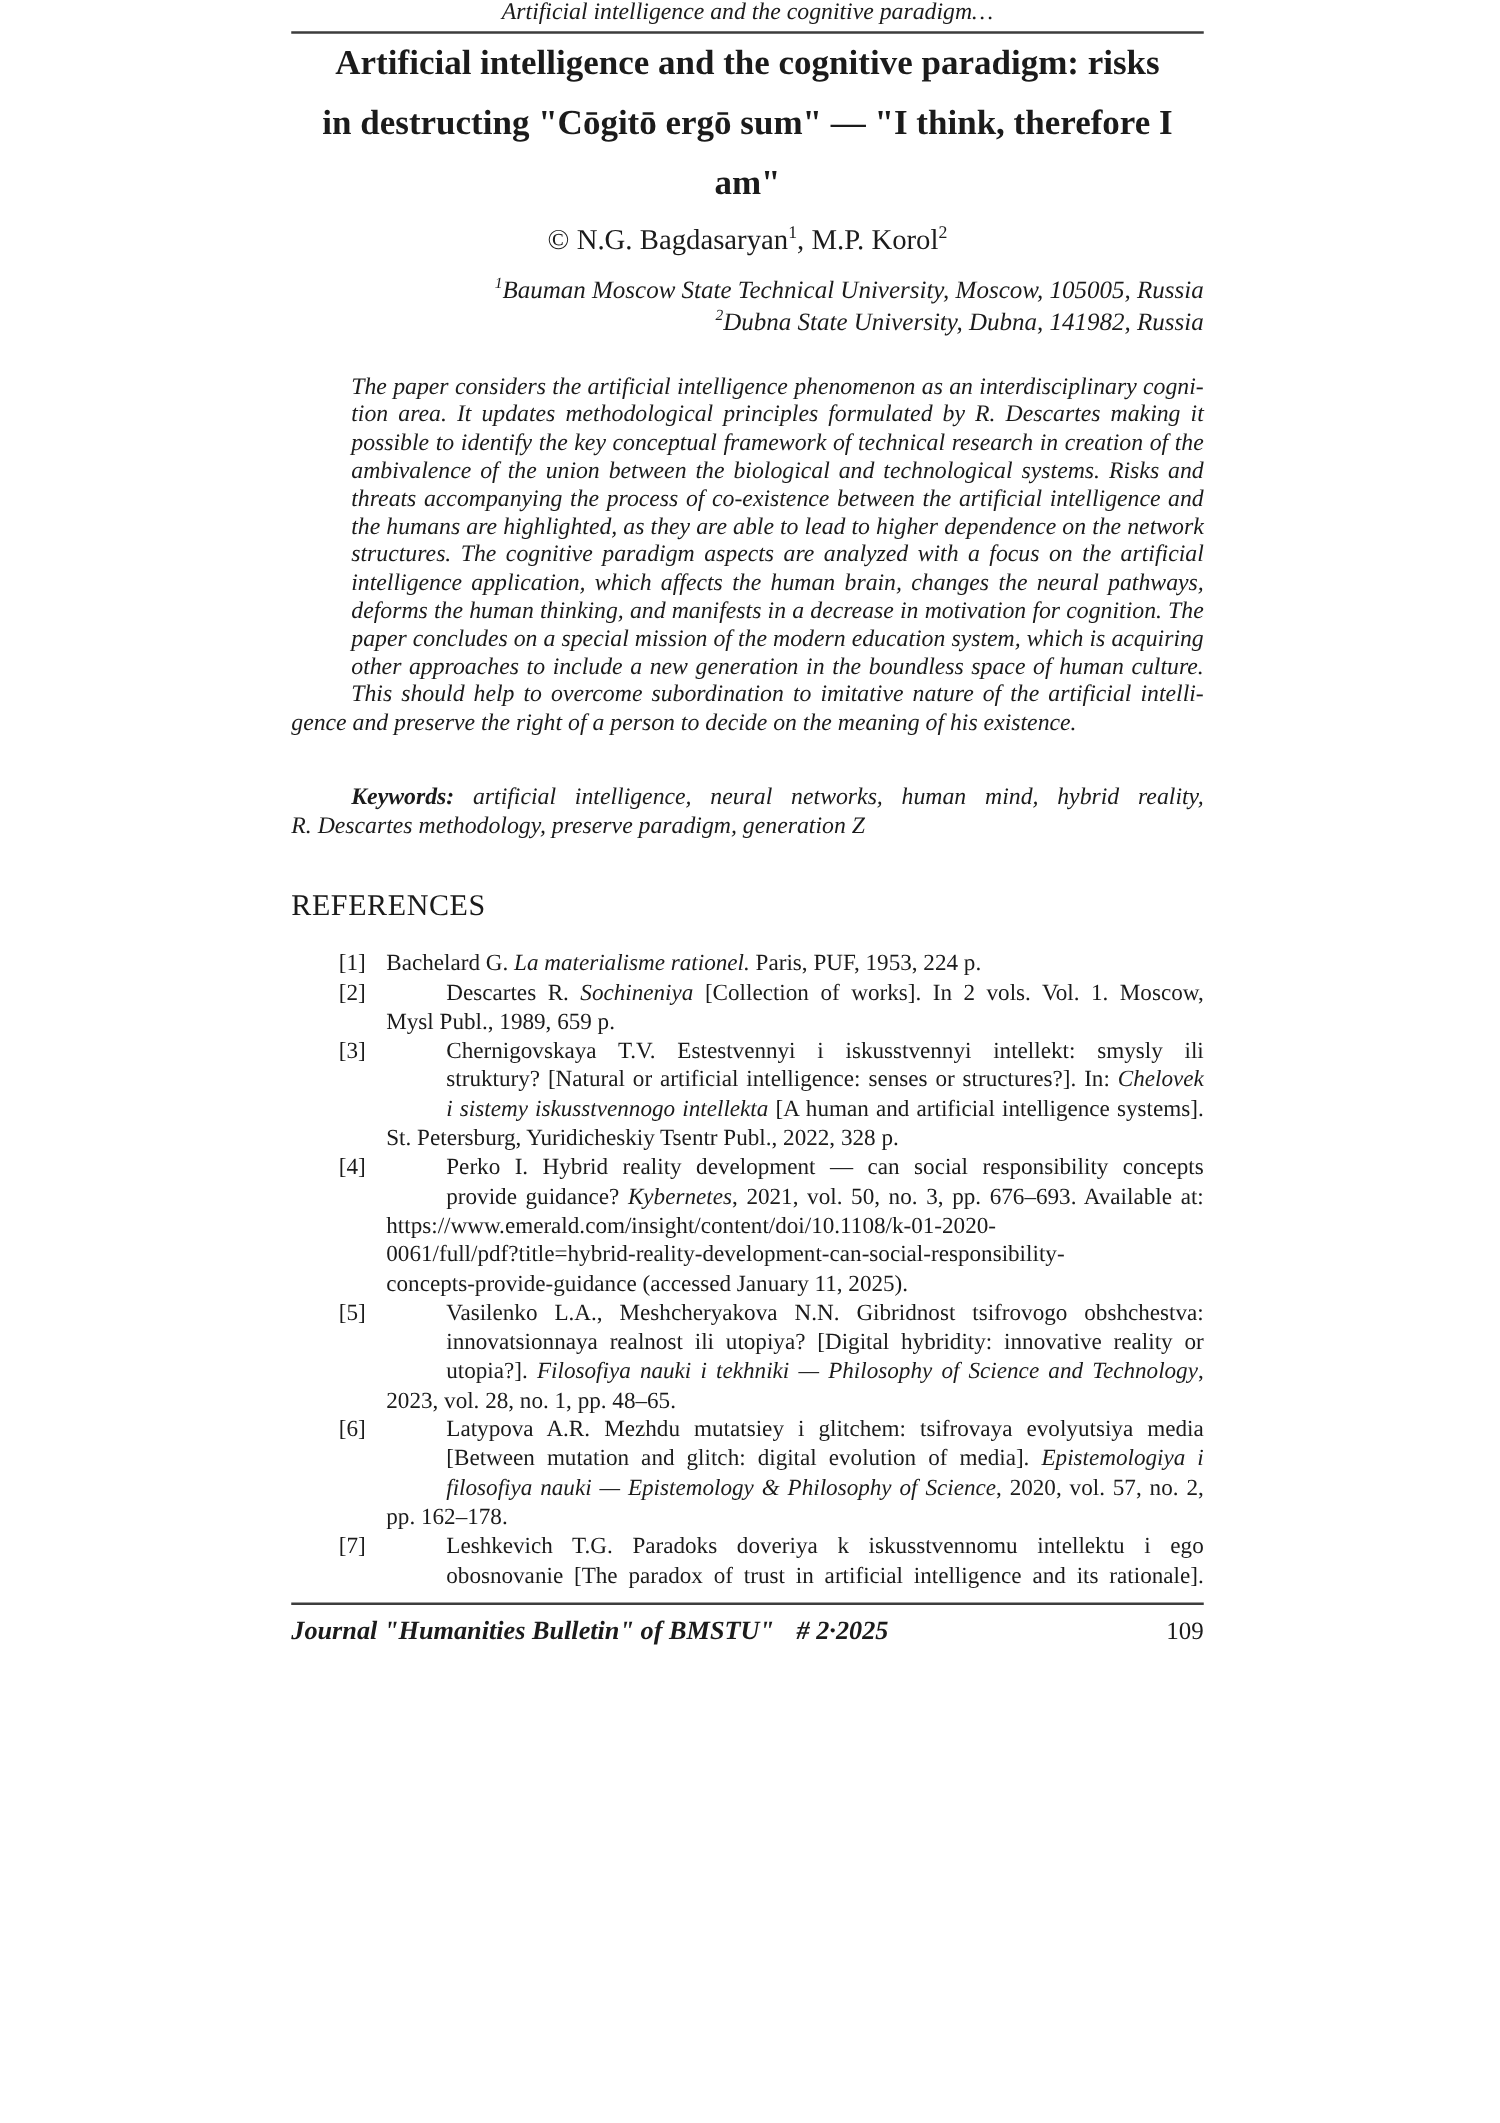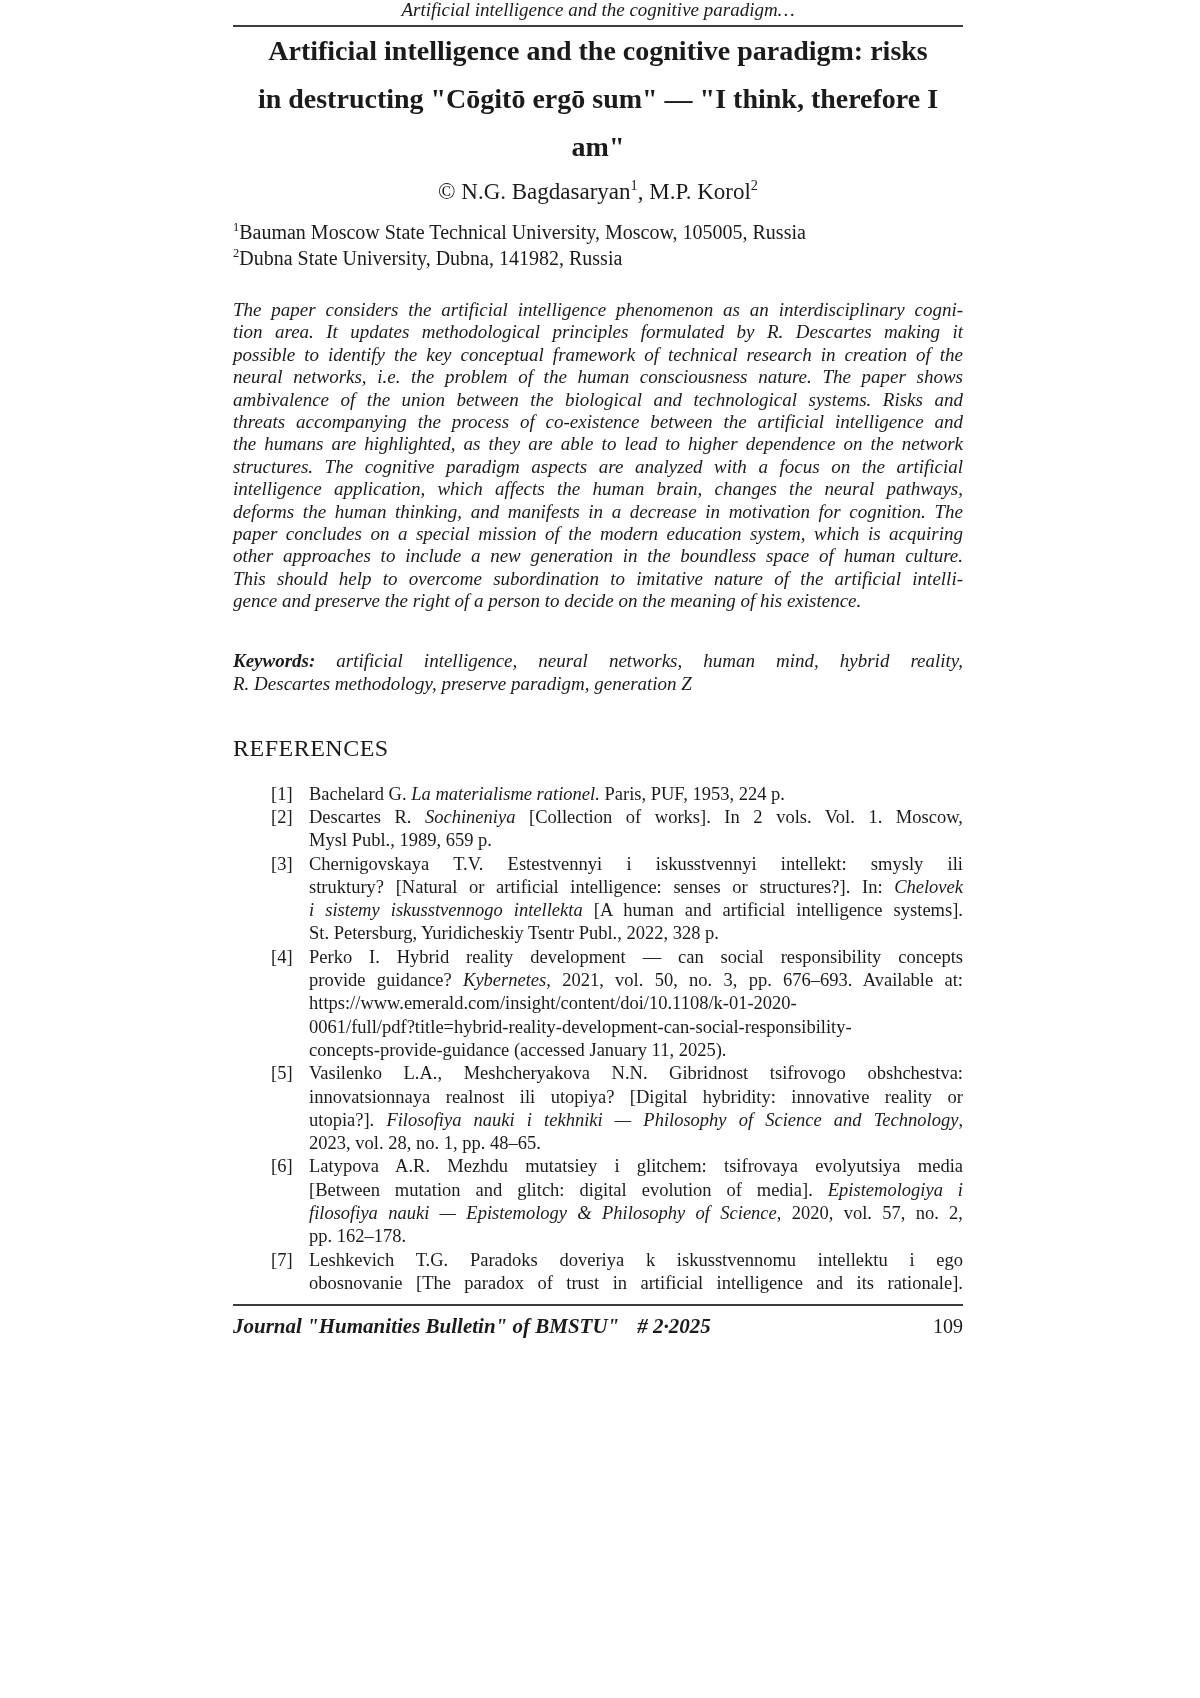--- a/index.html
+++ b/index.html
@@ -37,21 +37,22 @@
     margin-top: 8px;
     font-size: 23px;
     line-height: 26px;
     text-align: center;
   }
   sup { font-size: 62%; vertical-align: super; line-height: 0; }
   .affils {
     margin-top: 14px;
     font-size: 20px;
     line-height: 26px;
-    text-align: left;
+    text-align: right;
+    font-style: italic;
   }
   .abstract {
     margin-top: 28px;
     font-style: italic;
     font-size: 19px;
     line-height: 22.4px;
   }
   .keywords {
     margin-top: 36px;
     font-style: italic;
@@ -67,21 +68,21 @@
     letter-spacing: 0.5px;
   }
   .refs {
     margin-top: 22px;
     font-size: 18.5px;
     line-height: 23.3px;
   }
   .ref { position: relative; padding-left: 76px; }
   .ref-num { position: absolute; left: 38px; top: 0; }
   .tline { text-align: left; }
-  .tline.just { text-align: justify; text-align-last: justify; }
+  .tline.just { text-align: justify; text-align-last: justify; margin-left: 48px; }
   .footer-rule {
     margin-top: 9px;
     border-top: 2px solid #3d3d3d;
     height: 0;
   }
   .footer {
     margin-top: 8px;
     display: flex;
     justify-content: space-between;
     align-items: baseline;
@@ -112,21 +113,20 @@
 
   <div class="affils">
     <div><sup>1</sup>Bauman Moscow State Technical University, Moscow, 105005, Russia</div>
     <div><sup>2</sup>Dubna State University, Dubna, 141982, Russia</div>
   </div>
 
   <div class="abstract">
       <div class="tline just">The paper considers the artificial intelligence phenomenon as an interdisciplinary cogni-</div>
       <div class="tline just">tion area. It updates methodological principles formulated by R. Descartes making it</div>
       <div class="tline just">possible to identify the key conceptual framework of technical research in creation of the</div>
-      <div class="tline just">neural networks, i.e. the problem of the human consciousness nature. The paper shows</div>
       <div class="tline just">ambivalence of the union between the biological and technological systems. Risks and</div>
       <div class="tline just">threats accompanying the process of co-existence between the artificial intelligence and</div>
       <div class="tline just">the humans are highlighted, as they are able to lead to higher dependence on the network</div>
       <div class="tline just">structures. The cognitive paradigm aspects are analyzed with a focus on the artificial</div>
       <div class="tline just">intelligence application, which affects the human brain, changes the neural pathways,</div>
       <div class="tline just">deforms the human thinking, and manifests in a decrease in motivation for cognition. The</div>
       <div class="tline just">paper concludes on a special mission of the modern education system, which is acquiring</div>
       <div class="tline just">other approaches to include a new generation in the boundless space of human culture.</div>
       <div class="tline just">This should help to overcome subordination to imitative nature of the artificial intelli-</div>
       <div class="tline">gence and preserve the right of a person to decide on the meaning of his existence.</div>

